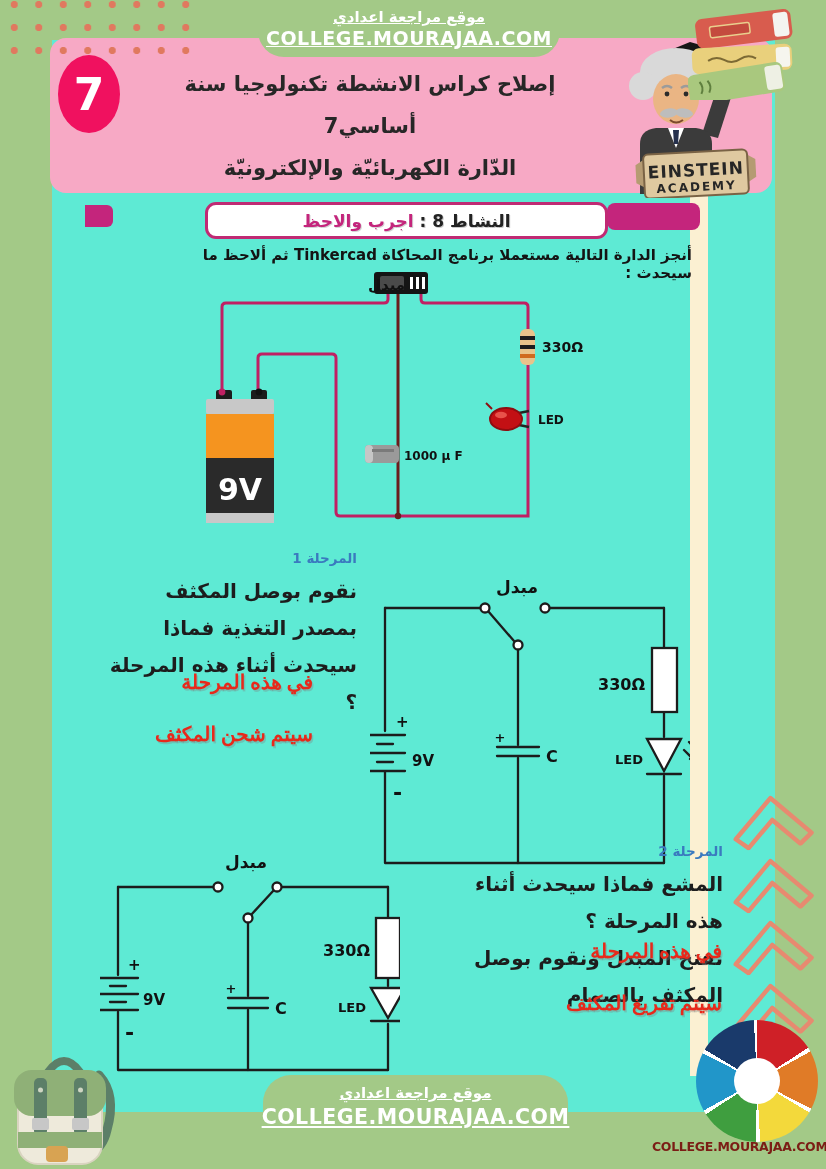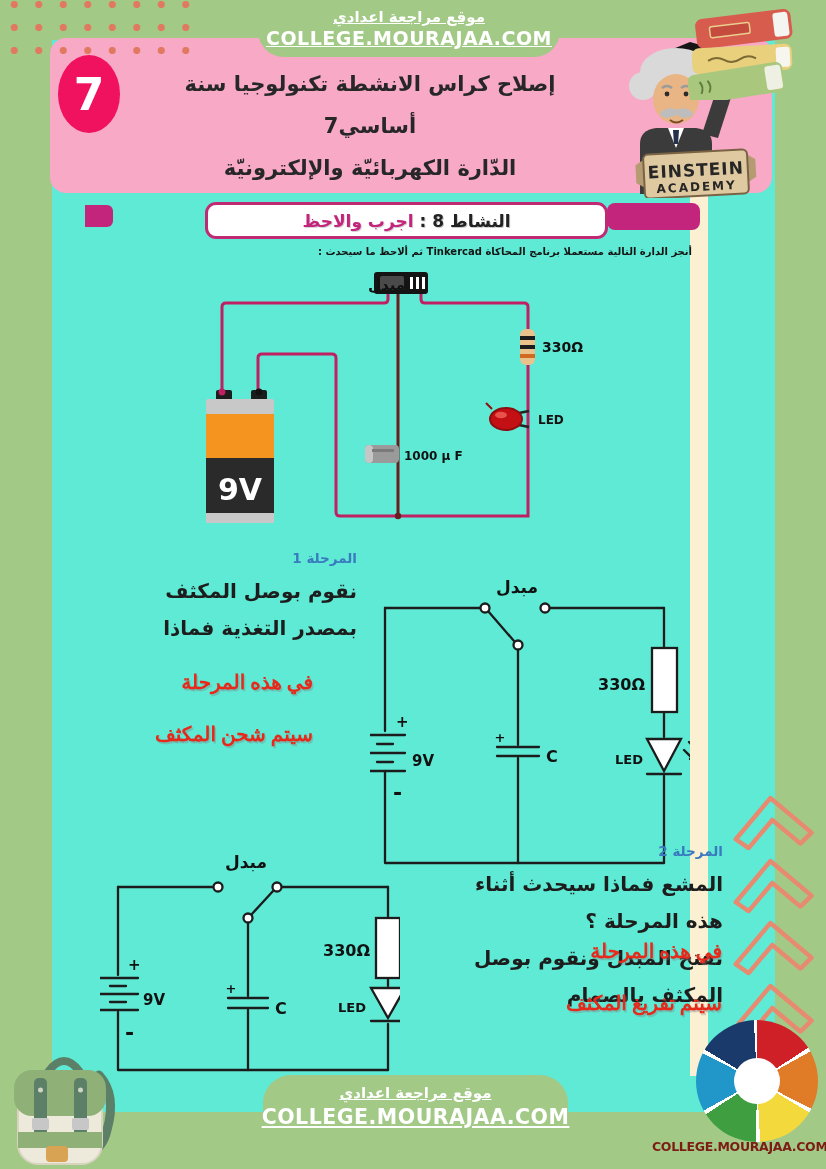--- a/index.html
+++ b/index.html
@@ -29,21 +29,21 @@
   .einstein{left:598px;top:36px;width:162px;height:162px;z-index:3;}
   .books{left:688px;top:6px;width:138px;height:94px;z-index:4;}
   
   .act-stub{left:85px;top:205px;width:28px;height:22px;background:#c4257c;border-radius:0 6px 6px 0;}
   .act-ribbon{left:607px;top:203px;width:93px;height:27px;background:#c4257c;border-radius:8px;}
   .act-box{left:205px;top:202px;width:403px;height:37px;background:#fff;border:3px solid #c02a74;
            border-radius:11px;z-index:2;display:flex;align-items:center;justify-content:center;gap:6px;
            font-size:17px;font-weight:bold;direction:rtl;}
   .act-label{color:#222;text-shadow:1px 1px 0 rgba(150,150,150,.5);text-align:center;}
   .act-name{color:#c4257c;text-shadow:1px 1px 0 rgba(150,150,150,.4);}
-  .instruction{left:160px;top:246px;width:532px;direction:rtl;text-align:right;font-size:10px;
+  .instruction{left:160px;top:246px;width:532px;direction:rtl;text-align:right;font-size:15px;
                font-weight:bold;color:#141414;}
   
   .stage-q{direction:rtl;text-align:right;}
   .stage-head{color:#3a7abf;font-weight:bold;font-size:13.5px;margin-bottom:7px;}
   .stage-line{color:#1d1d1d;font-weight:bold;font-size:20px;line-height:37px;}
   .stage-ans{direction:rtl;text-align:right;color:#e7291b;font-weight:bold;font-size:20px;line-height:52px;
              text-shadow:1.5px 1.5px 0 rgba(130,130,130,.35);font-family:Liberation Serif, serif;}
   .q1{left:95px;top:550px;width:262px;}
   .a1{left:55px;top:656px;width:258px;}
   .q2{left:438px;top:843px;width:285px;}
@@ -193,20 +193,21 @@
       <rect x="365" y="445" width="34" height="18" rx="4" fill="#9a9a9a"></rect>
       <rect x="365" y="445" width="8" height="18" rx="4" fill="#c6c6c6"></rect>
       <rect x="372" y="449" width="22" height="3" fill="#7a7a7a"></rect>
     </g>
     <text x="404" y="460" font-size="12" class="lbl">1000 µ F</text>
   </svg>
 
   <div class="abs stage-q q1">
     <div class="stage-head">المرحلة 1</div>
     <div class="stage-line">نقوم بوصل المكثف بمصدر التغذية فماذا</div>
+    <div class="stage-line">سيحدث أثناء هذه المرحلة ؟</div>
   </div>
   <div class="abs stage-ans a1">
     <div>في هذه المرحلة</div>
     <div>سيتم شحن المكثف</div>
   </div>
 
   <svg class="abs" style="left:370px;top:575px;width:320px;height:300px;" viewBox="370 575 320 300">
     <path class="sk" d="M385 608 H481 M549 608 H664"></path>
     <path class="sk" d="M385 608 V731 M385 772 V863 M385 863 H664"></path>
     <path class="sk" d="M518 649 V745 M518 758 V863"></path>

